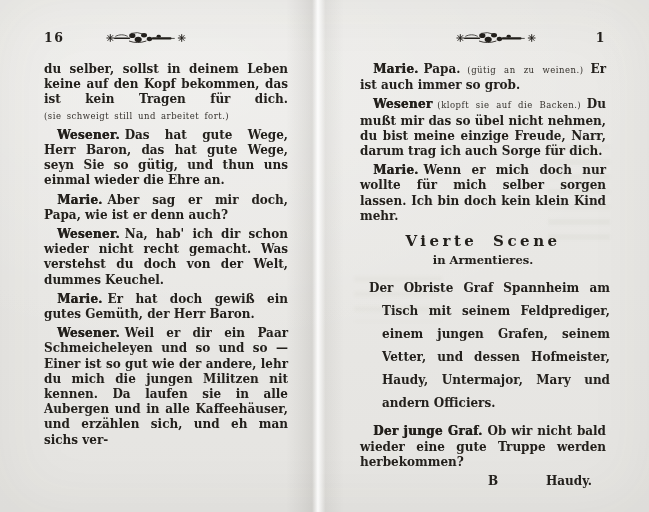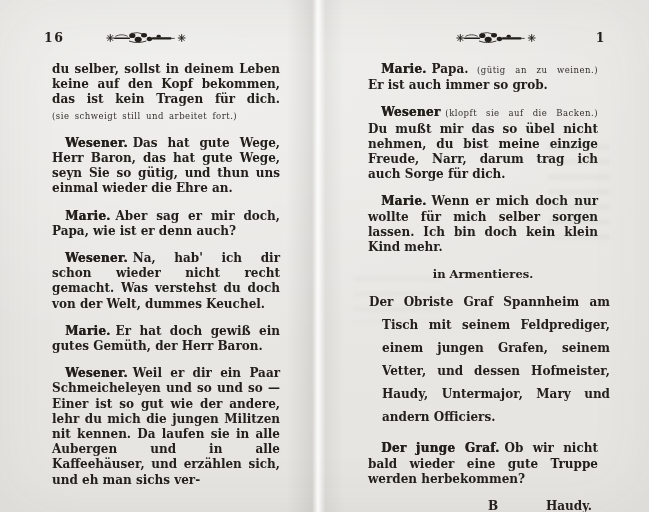--- a/index.html
+++ b/index.html
@@ -31,21 +31,21 @@
   .pnum{
     position:absolute;top:4px;
     font-size:12.5px;font-weight:bold;letter-spacing:1.5px;
   }
   .page.left .pnum{left:4px;}
   .page.right .pnum{right:4px;}
   .orn{position:absolute;top:4px;width:88px;height:16px;}
   .page.left .orn{left:62px;}
   .page.right .orn{left:96px;}
   .pbody{margin-top:12px;font-size:12px;line-height:15.2px;font-weight:bold;text-align:justify;}
-  .para{margin:12px;text-indent:13px;}
+  .para{margin:4px;text-indent:13px;}
   .para.noind{text-indent:0;}
   .speaker{letter-spacing:0.3px;text-shadow:0.5px 0 0 currentColor;margin-right:5px;}
   .stage{
     font-size:8.5px;font-weight:normal;letter-spacing:0.5px;word-spacing:2px;
     color:#34302b;white-space:nowrap;
   }
   .scene-head{
     margin:10px 0 0 0;text-align:center;
     font-size:15px;font-weight:bold;letter-spacing:3.5px;word-spacing:7px;
   }
@@ -127,20 +127,21 @@
           <path d="M78 8 h7 M81.5 4.5 v7 M79 5.5 l5 5 M84 5.5 l-5 5"></path>
         </g>
       </svg>
       <span class="pnum">1</span>
     </div>
     <div class="pbody">
       <p class="para"><span class="speaker">Marie.</span><span>Papa.</span> <span class="stage">(gütig an zu weinen.)</span> <span>Er ist auch immer so grob.</span></p>
       <p class="para"><span class="speaker">Wesener</span><span class="stage">(klopft sie auf die Backen.)</span> <span>Du mußt mir das so übel nicht nehmen, du bist meine einzige Freude, Narr, darum trag ich auch Sorge für dich.</span></p>
       <p class="para"><span class="speaker">Marie.</span><span>Wenn er mich doch nur wollte für mich selber sorgen lassen. Ich bin doch kein klein Kind mehr.</span></p>
 
+      <h2 class="scene-head">Vierte Scene</h2>
       <div class="scene-loc">in Armentieres.</div>
       <p class="scene-desc">Der Obriste Graf Spannheim am Tisch mit seinem Feldprediger, einem jungen Grafen, seinem Vetter, und dessen Hofmeister, Haudy, Untermajor, Mary und andern Officiers.</p>
 
       <p class="para"><span class="speaker">Der junge Graf.</span><span>Ob wir nicht bald wieder eine gute Truppe werden herbekommen?</span></p>
 
       <div class="sigline">
         <span class="sig">B</span>
         <span class="catch">Haudy.</span>
       </div>
     </div>

